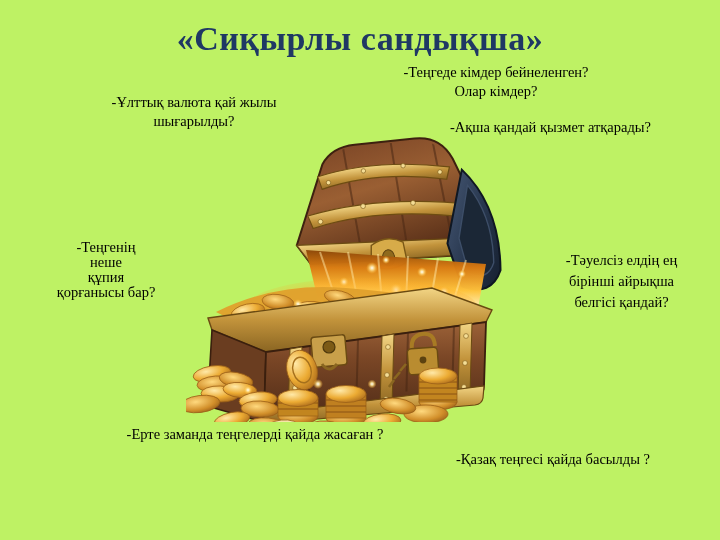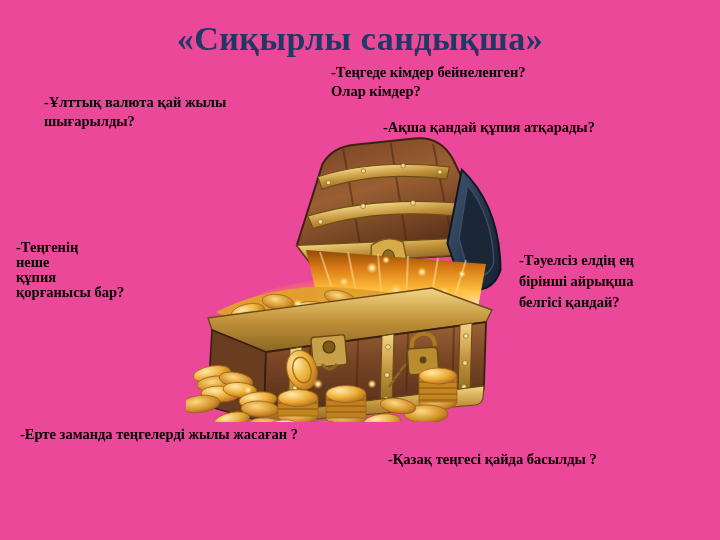--- a/index.html
+++ b/index.html
@@ -5,21 +5,21 @@
 <style>
   html, body {
     margin: 0;
     padding: 0;
     background: #ffffff;
   }
   #slide {
     position: relative;
     width: 720px;
     height: 540px;
-    background: #ec4899;
+    background: #bef264;
     overflow: hidden;
     font-family: "Liberation Serif", "DejaVu Serif", serif;
   }
 
   
   .slide-title {
     position: absolute;
     left: 0;
     top: 19px;
     width: 720px;
@@ -30,25 +30,26 @@
     line-height: 40px;
     letter-spacing: 0.5px;
     color: #1F3864;
     white-space: nowrap;
   }
 
   
   .qtext {
     position: absolute;
     font-family: "Liberation Serif", "DejaVu Serif", serif;
-    font-weight: bold;
+    font-weight: normal;
     color: #000000;
     font-size: 14.5px;
     line-height: 19px;
     white-space: pre-line;
+    text-align: center;
   }
 
   #q-tenge-kimder { left: 331px; top: 63px;  width: 330px; }
   #q-ulttyq       { left: 44px;  top: 93px; width: 300px; }
   #q-aqsha        { left: 383px; top: 118px; width: 335px; }
   #q-tengenin     { left: 16px;  top: 240px; width: 180px; line-height: 15px; }
   #q-tauelsiz     { left: 519px; top: 250px; width: 205px; line-height: 21px; }
   #q-erte         { left: 20px;  top: 425px; width: 470px; }
   #q-qazaq        { left: 388px; top: 450px; width: 330px; }
   #q-sen          { left: 110px; top: 487px; width: 330px; }
@@ -326,29 +327,29 @@
       </g>
     </svg>
   </div>
 
   <div class="qtext" id="q-tenge-kimder">-Теңгеде кімдер бейнеленген?
 Олар  кімдер?</div>
 
   <div class="qtext" id="q-ulttyq">-Ұлттық валюта қай жылы
 шығарылды?</div>
 
-  <div class="qtext" id="q-aqsha">-Ақша  қандай құпия атқарады?</div>
+  <div class="qtext" id="q-aqsha">-Ақша  қандай қызмет атқарады?</div>
 
   <div class="qtext" id="q-tengenin">-Теңгенің
 неше
 құпия
 қорғанысы бар?</div>
 
   <div class="qtext" id="q-tauelsiz">-Тәуелсіз   елдің ең
 бірінші  айрықша
 белгісі  қандай?</div>
 
-  <div class="qtext" id="q-erte">-Ерте заманда   теңгелерді жылы жасаған ?</div>
+  <div class="qtext" id="q-erte">-Ерте заманда   теңгелерді қайда жасаған ?</div>
 
   <div class="qtext" id="q-qazaq">-Қазақ теңгесі  қайда басылды ?</div>
 
 
 </div>
 
 </body></html>

